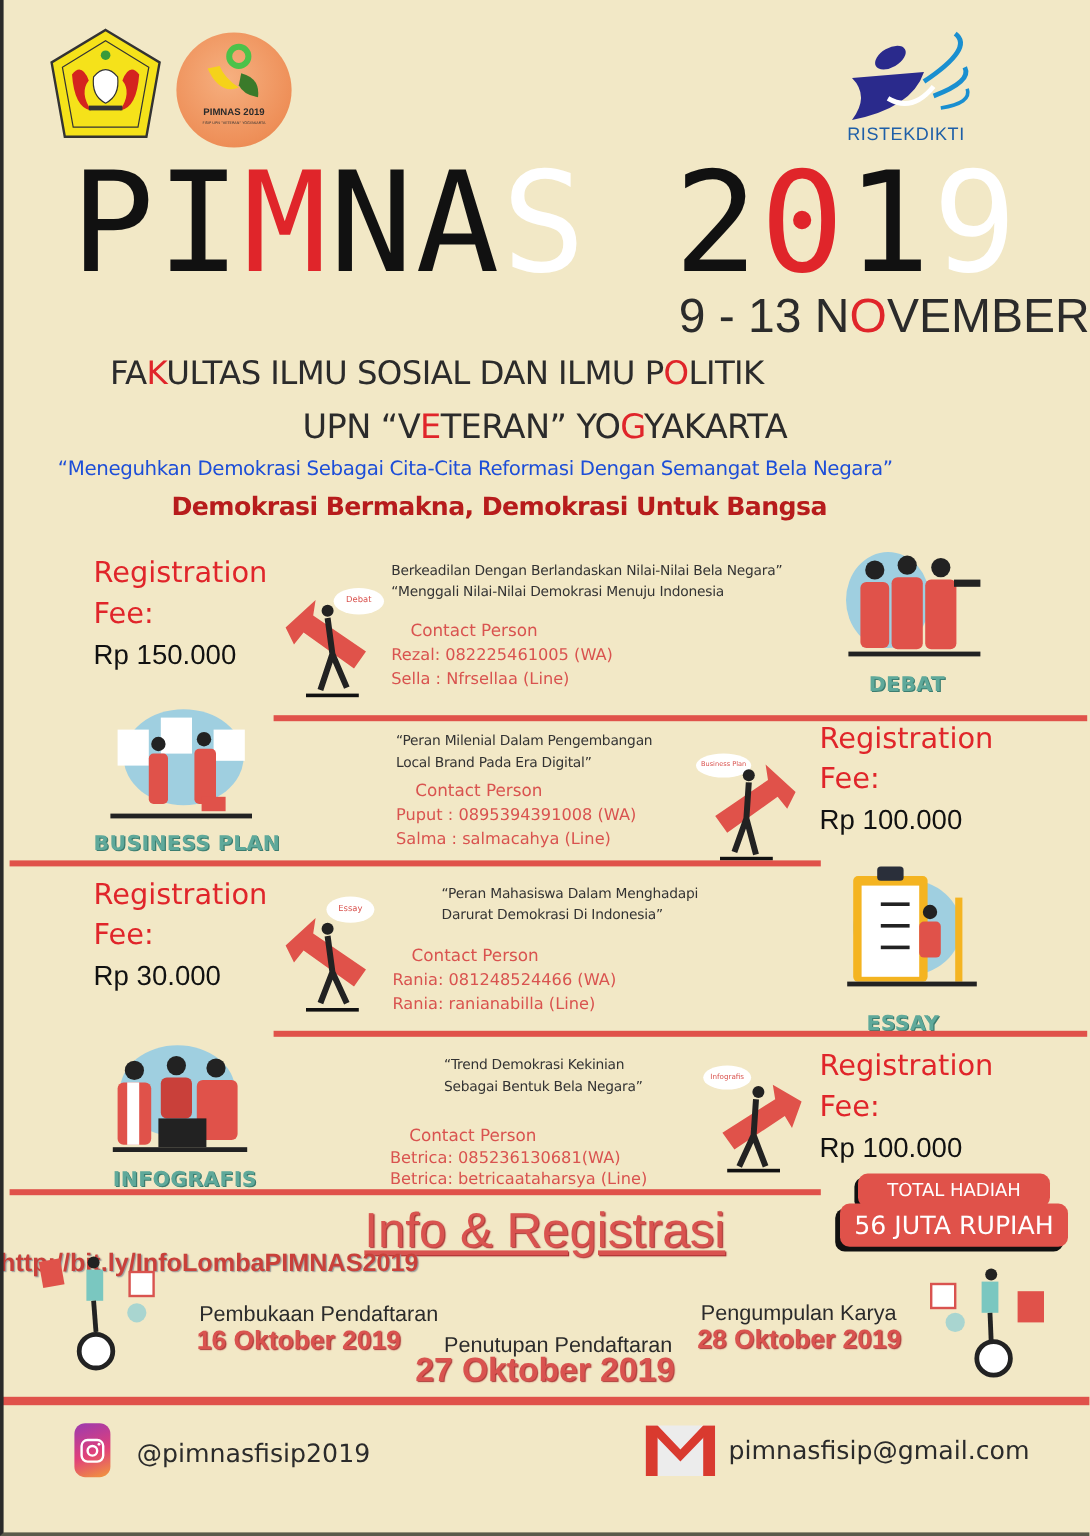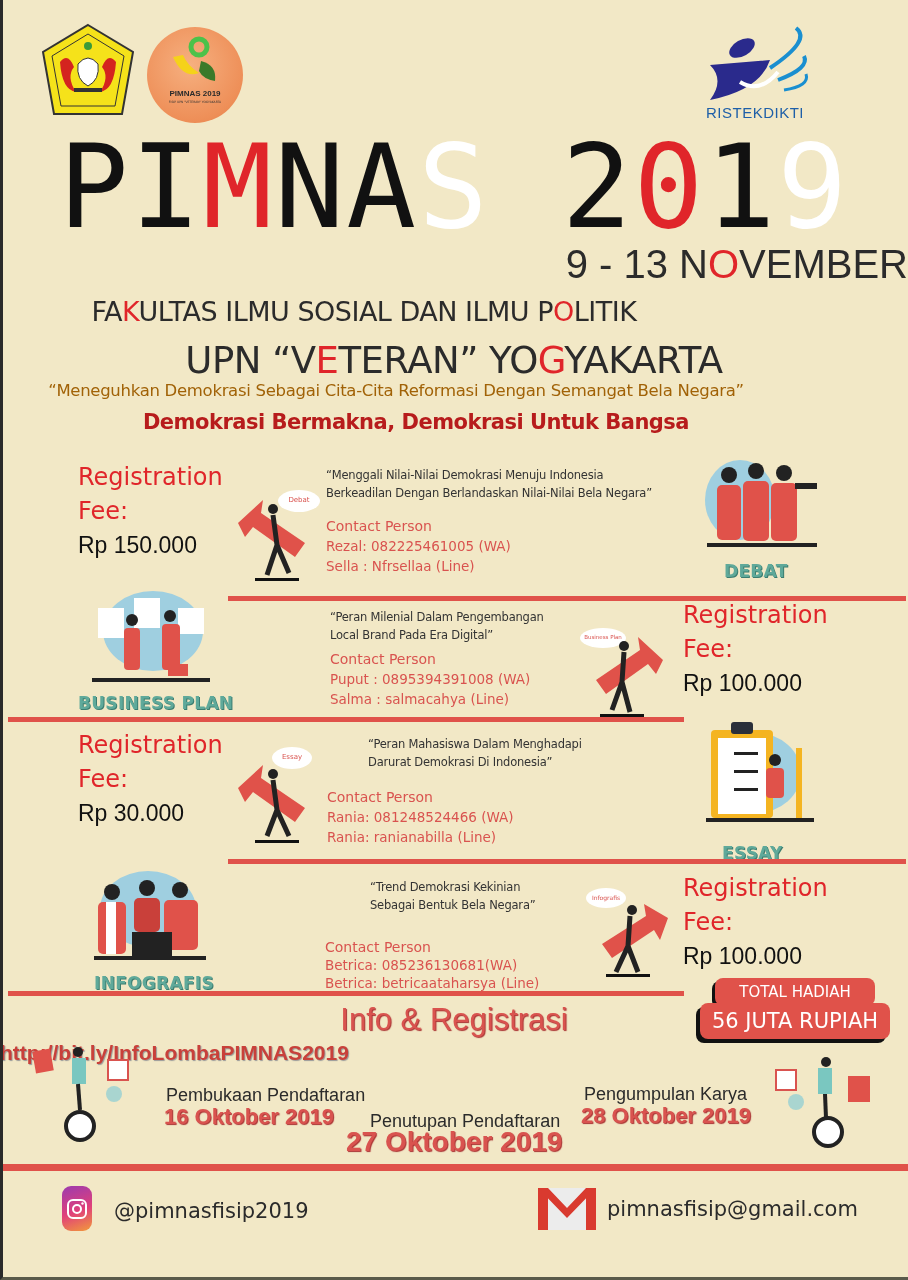--- a/index.html
+++ b/index.html
@@ -21,50 +21,50 @@
     background: radial-gradient(circle at 45% 40%, #f6b080, #ee8f58 70%, #e27d44); }
   .logo-pimnas .txt { position:absolute; left:0; right:0; top:62px; text-align:center; font-family:"Liberation Sans", sans-serif; font-weight:bold; font-size:8px; color:#2b2b2b; }
   .logo-pimnas .sub { position:absolute; left:0; right:0; top:73px; text-align:center; font-size:3px; color:#333; }
   .logo-risti { left: 700px; top: 20px; width: 120px; height: 105px; }
   .logo-risti .txt { position:absolute; left:6px; top:84px; font-family:"Liberation Sans", sans-serif; font-size:15px; color:#1e5fa8; letter-spacing:0.5px; }
 
   
   .title { left: 0; width: 908px; top: 128px; text-align: center; font-family: "DejaVu Sans Mono", monospace; font-size: 116px; line-height: 118px; letter-spacing: 2px; color: #111; }
   .date { left:0; width:908px; top: 242px; text-align:right; font-family:"Liberation Sans", sans-serif; font-size: 40px; color:#2b2b2b; }
   .fak { left:0; width:728px; top: 296px; text-align:center; font-family:"DejaVu Sans", sans-serif; font-size: 27px; color:#2b2b2b; letter-spacing:-0.5px; }
-  .upn { left:0; width:908px; top: 339px; text-align:center; font-family:"DejaVu Sans", sans-serif; font-size: 37px; color:#2b2b2b; letter-spacing:-0.5px;}
-  .tagline { left:0; width:792px; top: 381px; text-align:center; font-size: 16.5px; color:#a16207; letter-spacing:-0.3px; }
+  .upn { left:0; width:908px; top: 339px; text-align:center; font-family:"DejaVu Sans", sans-serif; font-size: 28px; color:#2b2b2b; letter-spacing:-0.5px;}
+  .tagline { left:0; width:792px; top: 381px; text-align:center; font-size: 16.5px; color:#1d4ed8; letter-spacing:-0.3px; }
   .slogan { left:0; width:832px; top: 410px; text-align:center; font-size: 21px; font-weight:bold; color:#b71c1c; letter-spacing:-0.5px; }
 
   
   .fee { font-family:"Liberation Sans", sans-serif; }
   .fee .l1, .fee .l2 { color:#e0252a; font-size: 24px; line-height: 34px; font-family:"DejaVu Sans", sans-serif; }
   .fee .amt { color:#111; font-size: 23px; line-height: 34px; }
 
   
   .theme { font-size: 11.5px; line-height: 18px; color:#333; letter-spacing:-0.2px; }
   .contact { font-size: 13.5px; line-height: 20px; color:#d9534f; }
-  .contact .cp-title { font-size: 14px; }
+  .contact .cp-title { font-size: 14px; margin-left: 16px; }
 
   
   .hline { height: 5px; background: #e0524a; }
 
   
   .cat { font-family:"DejaVu Sans", sans-serif; font-weight:bold; color:#5fa99a; font-size: 17px; text-shadow: 1px 1px 0 #3c7d70; letter-spacing:0.3px; }
 
   
   .illus { border-radius: 4px; }
   .carrier { width: 80px; height: 85px; }
   .bubble { position:absolute; background:#fff; border-radius:50%; font-size:7px; color:#d9534f; text-align:center; padding-top:6px; }
 
   
   .prize1 { left: 715px; top: 978px; width: 160px; height: 28px; background:#e0524a; border-radius:8px; color:#fff; font-size:15px; text-align:center; line-height:28px; box-shadow:-3px 3px 0 #111; }
   .prize2 { left: 700px; top: 1003px; width: 190px; height: 36px; background:#e0524a; border-radius:8px; color:#fff; font-size:21px; text-align:center; line-height:36px; box-shadow:-4px 4px 0 #111; }
 
-  .info-title { left:0; width:908px; top: 1002px; text-align:center; font-family:"Liberation Sans", sans-serif; font-size: 31px; color:#d9534f; text-shadow:1px 1px 1px #a33; }
+  .info-title { left:0; width:908px; top: 1002px; text-align:center; font-family:"Liberation Sans", sans-serif; font-size: 41px; color:#d9534f; text-shadow:1px 1px 1px #a33;text-decoration:underline; }
   .info-url { left:0; width:908px; top: 1041px; font-family:"Liberation Sans", sans-serif; font-weight:bold; font-size: 21px; color:#c9403a; text-shadow:1px 1px 1px #999; }
   .dl { font-family:"Liberation Sans", sans-serif; font-size: 18px; color:#2b2b2b; }
   .dd { font-family:"Liberation Sans", sans-serif; font-weight:bold; font-size: 22px; color:#d9534f; text-shadow:1px 1px 1px #a33; }
   .dd-big { font-size: 28px; }
 
   .footer-line { left:0; top: 1164px; width: 908px; height: 7px; background:#e0524a; }
   .social { font-family:"DejaVu Sans", sans-serif; font-size: 21px; color:#2b2b2b; }
 </style>
 </head>
 <body>
@@ -130,22 +130,22 @@
 <div class="abs carrier" style="left:233px; top:495px;">
   <svg width="80" height="90" viewBox="0 0 80 90">
     <polygon points="5,28 30,5 28,18 72,48 62,62 20,32 12,42" fill="#e0524a"></polygon>
     <path d="M40 20 L44 50 L34 80 M44 50 L56 78" stroke="#222" stroke-width="5" fill="none"></path>
     <circle cx="40" cy="14" r="5" fill="#222"></circle>
     <rect x="22" y="83" width="44" height="3" fill="#111"></rect>
   </svg>
 </div>
 <div class="bubble" style="left:278px; top:490px; width:42px; height:22px;">Debat</div>
 <div class="abs theme" style="left:326px; top:466px;">
+  <div>Berkeadilan Dengan Berlandaskan Nilai-Nilai Bela Negara”</div>
   <div>“Menggali Nilai-Nilai Demokrasi Menuju Indonesia</div>
-  <div>Berkeadilan Dengan Berlandaskan Nilai-Nilai Bela Negara”</div>
 </div>
 <div class="abs contact" style="left:326px; top:516px;">
   <div class="cp-title">Contact Person</div>
   <div>Rezal: 082225461005 (WA)</div>
   <div>Sella :  Nfrsellaa (Line)</div>
 </div>
 <div class="abs illus" style="left:695px; top:455px; width:135px; height:100px;">
   <svg width="135" height="100" viewBox="0 0 135 100">
     <ellipse cx="45" cy="45" rx="35" ry="40" fill="#9fcfe0"></ellipse>
     <rect x="22" y="30" width="24" height="55" rx="5" fill="#e0524a"></rect>

